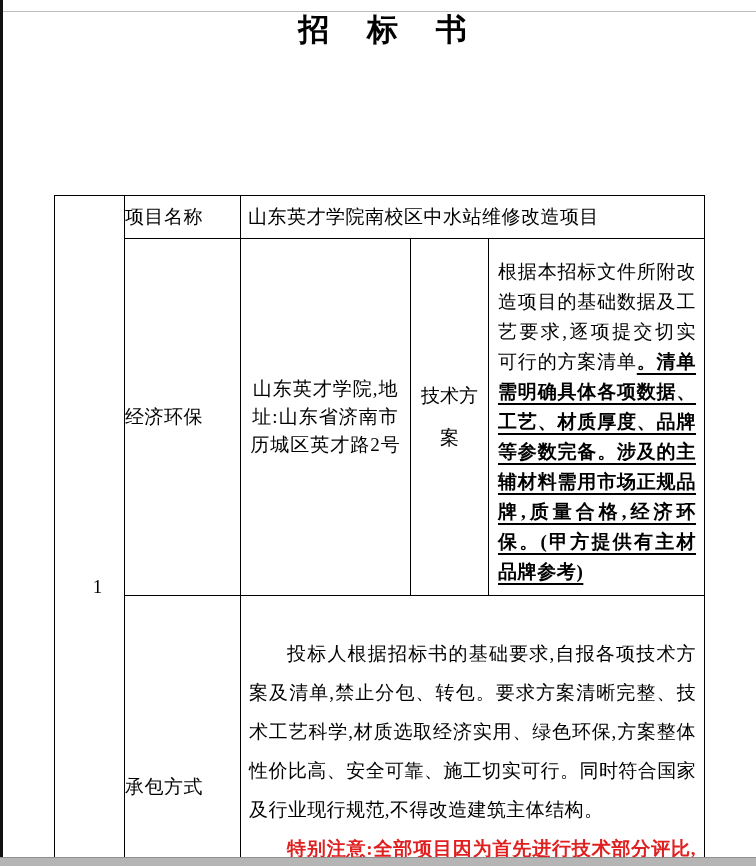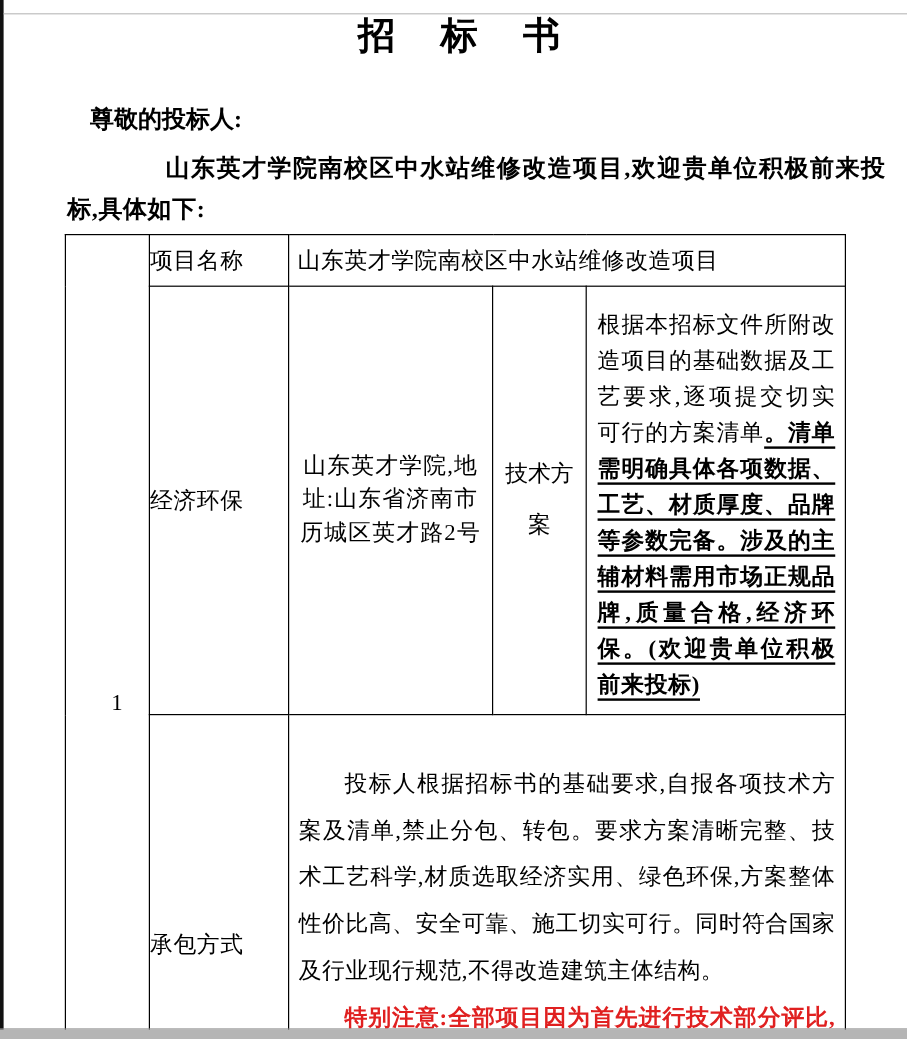--- a/index.html
+++ b/index.html
@@ -93,43 +93,41 @@
 </head>
 <body>
 
 <div class="page">
 
   <div class="edge-left"></div>
   <div class="edge-top"></div>
 
   <div class="doc-title">招 标 书</div>
 
-  <div class="salutation">尊敬的投标人:</div>
 
-  <div class="intro">山东英才学院南校区中水站维修改造项目,欢迎贵单位积极前来投标,具体如下:</div>
 
   <table class="main">
     <colgroup>
       <col style="width:70px">
       <col style="width:116px">
       <col style="width:170px">
       <col style="width:78px">
       <col style="width:216px">
     </colgroup>
     <tbody>
       <tr style="height:43px;">
         <td class="c-num" rowspan="3">1</td>
         <td class="c-label">项目名称</td>
         <td class="c-pname" colspan="3">山东英才学院南校区中水站维修改造项目</td>
       </tr>
       <tr style="height:357px;">
         <td class="c-label">经济环保</td>
         <td class="c-addr">山东英才学院,地址:山东省济南市历城区英才路2号</td>
         <td class="c-tech">技术方案</td>
-        <td class="c-desc"><span>根据本招标文件所附改造项目的基础数据及工艺要求,逐项提交切实可行的方案清单</span><span class="emph">。清单需明确具体各项数据、工艺、材质厚度、品牌等参数完备。涉及的主辅材料需用市场正规品牌,质量合格,经济环保。(欢迎贵单位积极前来投标)</span></td>
+        <td class="c-desc"><span>根据本招标文件所附改造项目的基础数据及工艺要求,逐项提交切实可行的方案清单</span><span class="emph">。清单需明确具体各项数据、工艺、材质厚度、品牌等参数完备。涉及的主辅材料需用市场正规品牌,质量合格,经济环保。(甲方提供有主材品牌参考)</span></td>
       </tr>
       <tr style="height:382px;">
         <td class="c-label">承包方式</td>
         <td class="c-contract" colspan="3">
           <p class="para-indent">投标人根据招标书的基础要求,自报各项技术方案及清单,禁止分包、转包。要求方案清晰完整、技术工艺科学,材质选取经济实用、绿色环保,方案整体性价比高、安全可靠、施工切实可行。同时符合国家及行业现行规范,不得改造建筑主体结构。</p>
           <p class="notice" id="notice-text" style="color: rgb(224, 32, 32);">特别注意:全部项目因为首先进行技术部分评比,主要评选设备、工艺流程等技术方案,所以制作的所有标书</p>
         </td>
       </tr>
     </tbody>
   </table>

